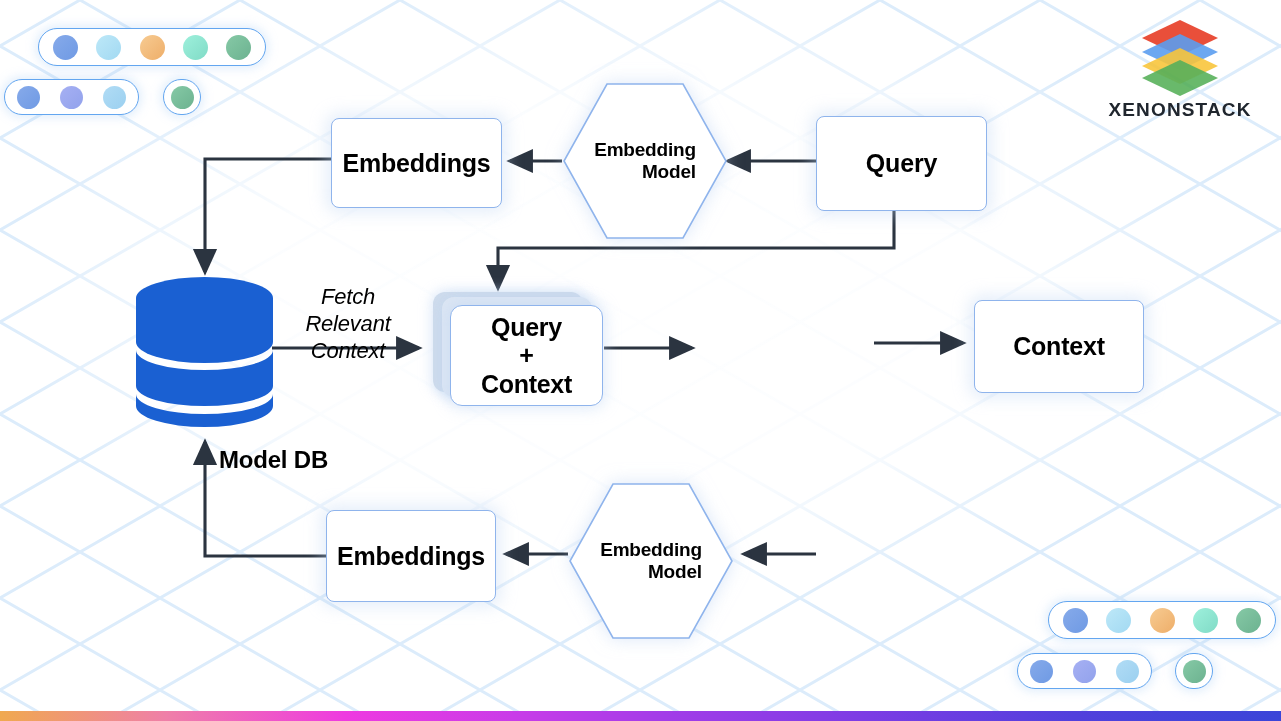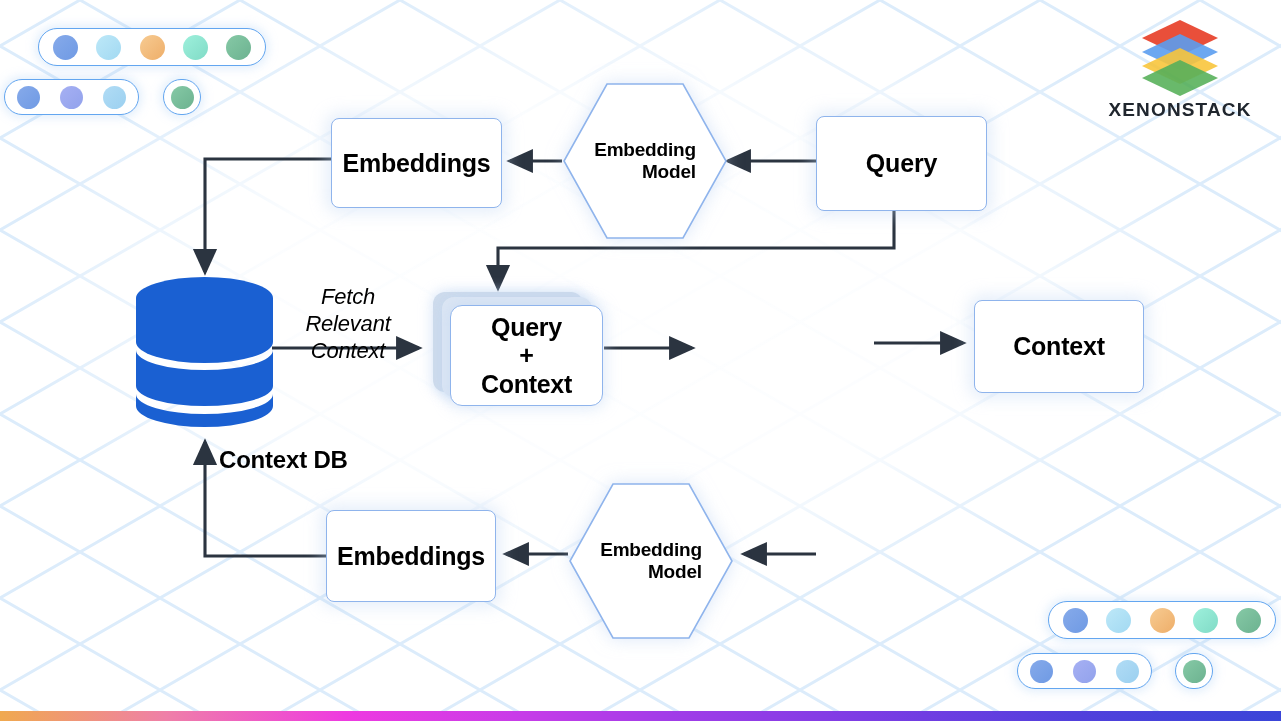--- a/index.html
+++ b/index.html
@@ -328,21 +328,21 @@
 
         <path d="M0,22 L0,66 A68.5,21 0 0 0 137,66 L137,22 A68.5,21 0 0 0 0,22 Z"></path>
 
         <path d="M0,74 L0,110 A68.5,20 0 0 0 137,110 L137,74 A68.5,20 0 0 1 0,74 Z"></path>
 
         <path d="M0,118 L0,130 A68.5,21 0 0 0 137,130 L137,118 A68.5,20 0 0 1 0,118 Z"></path>
       </g>
     </svg>
   </div>
 
-  <div class="flabel" id="vector-db-label" style="left:219px; top:446px;">Context DB</div>
+  <div class="flabel" id="vector-db-label" style="left:219px; top:446px;">Model DB</div>
 
   <div class="flabel" id="fetch-label" style="left:276px; top:284px; width:144px;">
     <span>Fetch Relevant</span><br>
     <span>Context</span>
   </div>
 
   <div class="cardstack" id="query-context" style="left:433px; top:292px; width:172px; height:116px;">
     <div class="card-back2" style="left:0px; top:0px; width:150px; height:100px;"></div>
     <div class="card-back1" style="left:9px; top:5px; width:150px; height:100px;"></div>
     <div class="card-front" style="left:17px; top:13px; width:153px; height:101px;">

